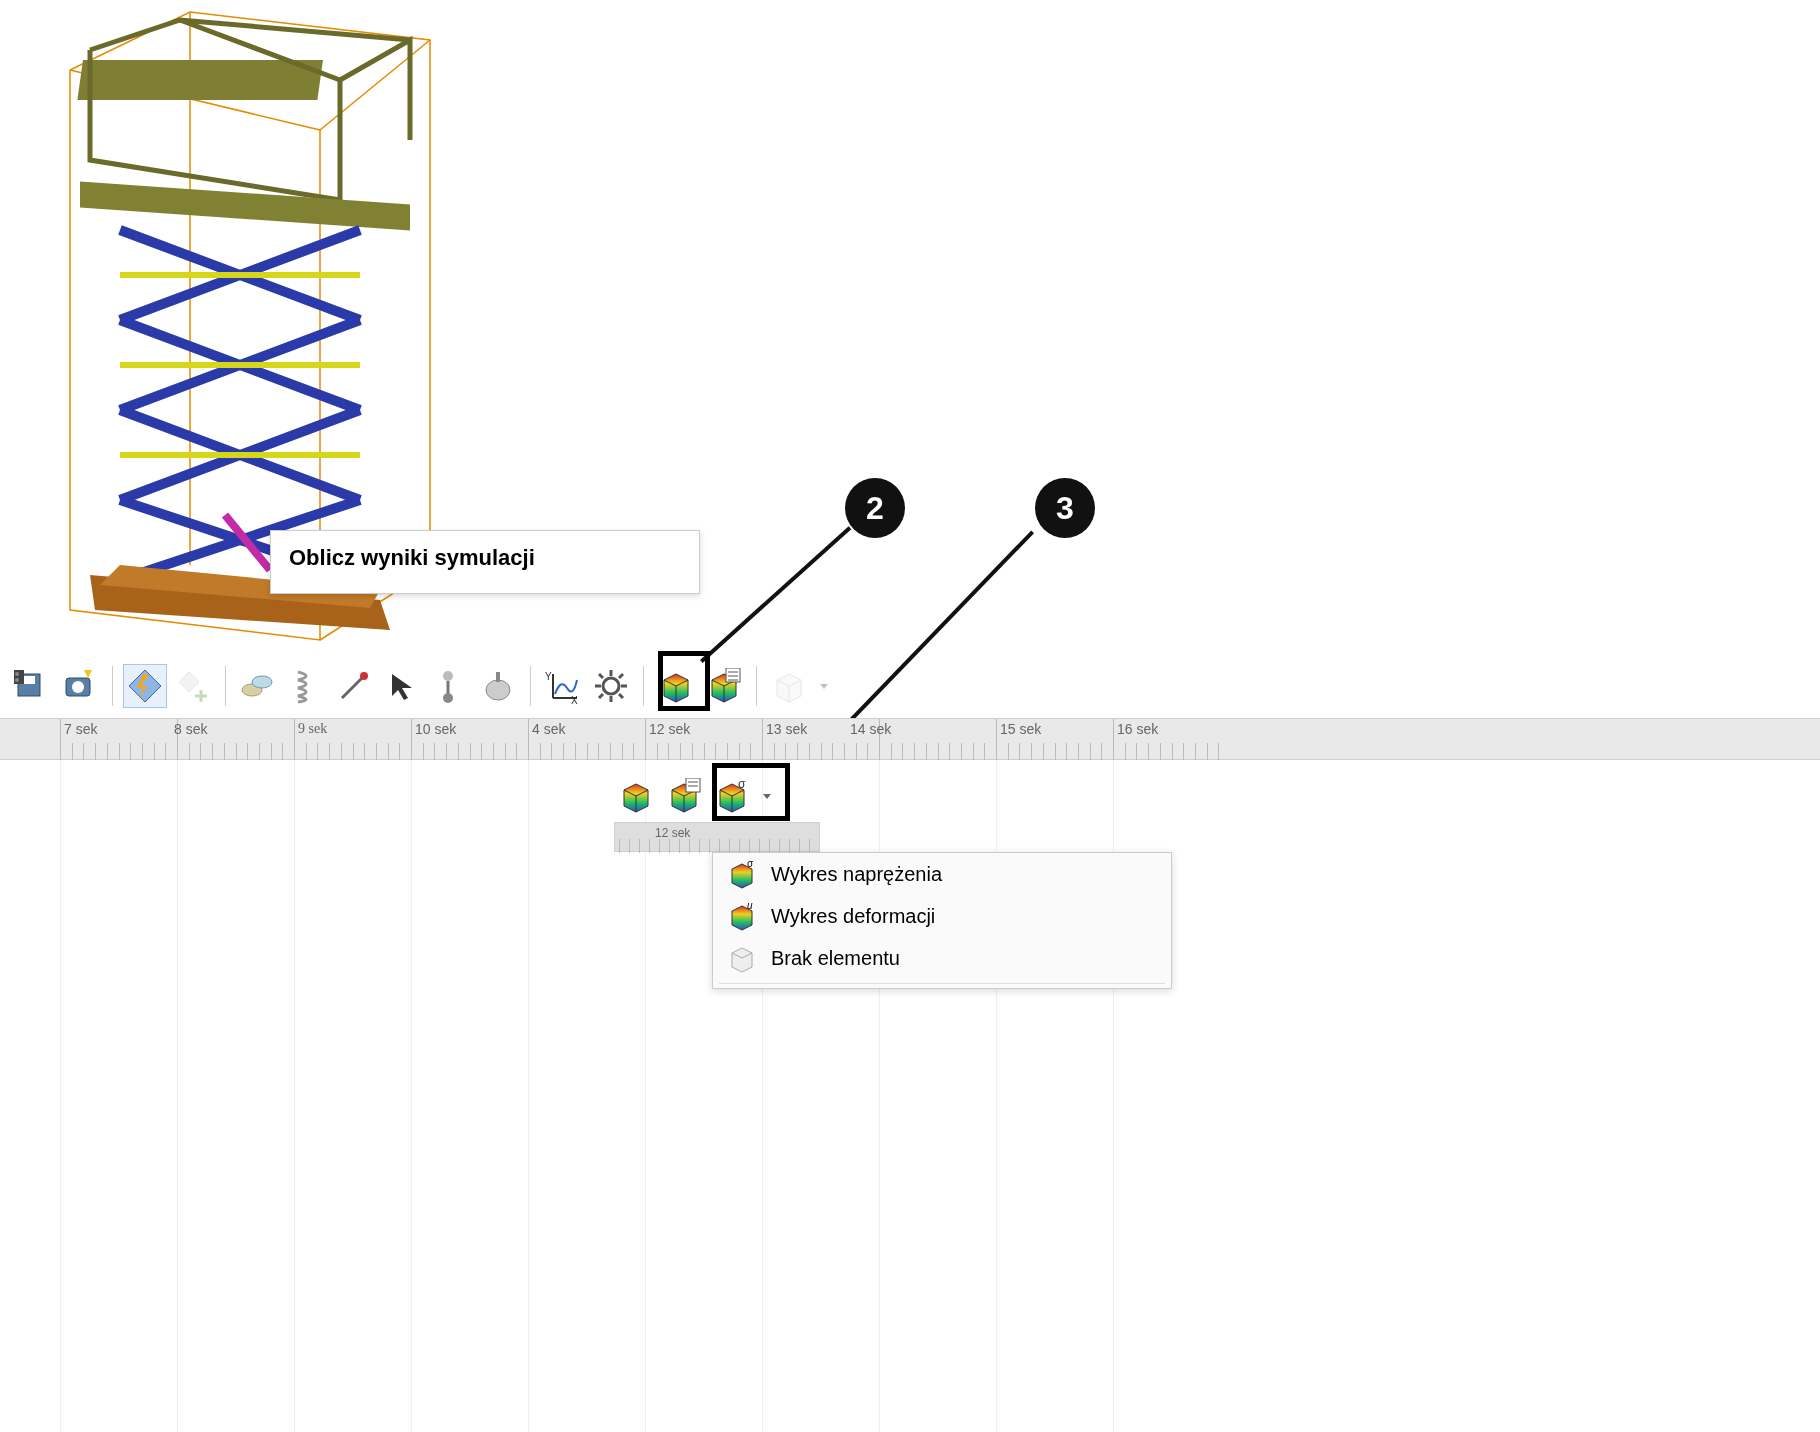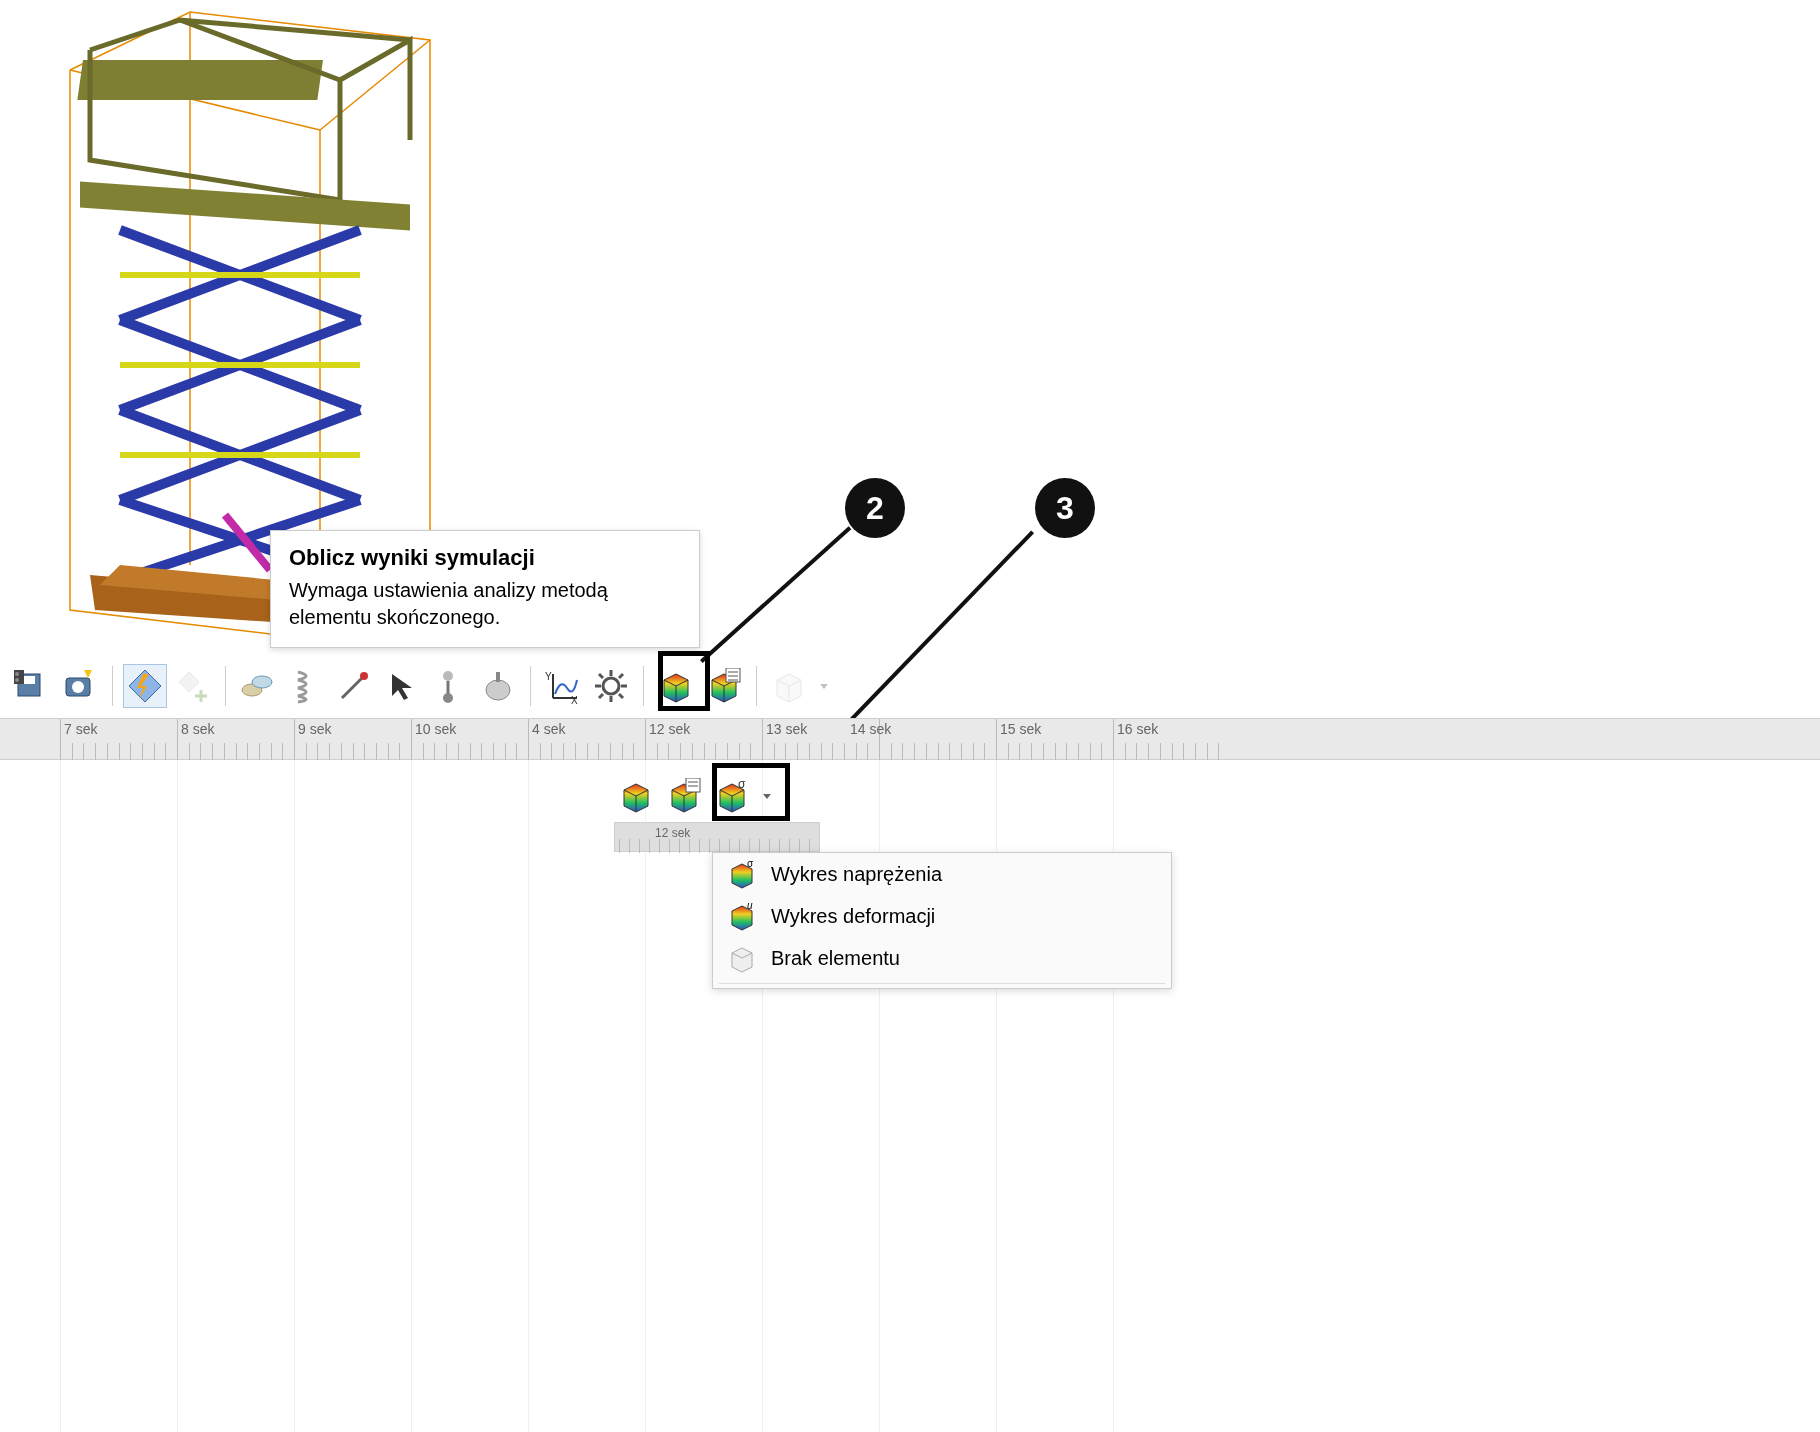--- a/index.html
+++ b/index.html
@@ -257,21 +257,20 @@
       <line x1="165" y1="505" x2="210" y2="560" stroke="#c22aa8" stroke-width="8"></line>
     </g>
 
     <path d="M30 565 L320 590 L330 620 L35 600 Z" fill="#a8621a"></path>
     <path d="M40 575 L60 555 L320 580 L310 598 Z" fill="#c17a2a"></path>
   </svg>
 </div>
 
 <div class="tooltip">
   <div class="title">Oblicz wyniki symulacji</div>
-  <div class="body">Wymaga ustawienia analizy metodą elementu skończonego.</div>
 </div>
 
 <div class="callout" style="left:845px; top:478px;">
   <span>2</span>
 </div>
 <div class="callout-line" style="left:700px; top:660px; width:200px; transform: rotate(-42deg);"></div>
 
 <div class="callout" style="left:1035px; top:478px;">
   <span>3</span>
 </div>
@@ -436,32 +435,32 @@
     <div class="tick-minor" style="left: 71.7px;"></div>
     <div class="tick-minor" style="left: 83.4px;"></div>
     <div class="tick-minor" style="left: 95.1px;"></div>
     <div class="tick-minor" style="left: 106.8px;"></div>
     <div class="tick-minor" style="left: 118.5px;"></div>
     <div class="tick-minor" style="left: 130.2px;"></div>
     <div class="tick-minor" style="left: 141.9px;"></div>
     <div class="tick-minor" style="left: 153.6px;"></div>
     <div class="tick-minor" style="left: 165.3px;"></div>
     <div class="tick-major" style="left: 177px;"></div>
-    <div class="label" style="left: 181px;">8 sek</div>
+    <div class="label" style="left: 174px;">8 sek</div>
     <div class="tick-minor" style="left: 188.7px;"></div>
     <div class="tick-minor" style="left: 200.4px;"></div>
     <div class="tick-minor" style="left: 212.1px;"></div>
     <div class="tick-minor" style="left: 223.8px;"></div>
     <div class="tick-minor" style="left: 235.5px;"></div>
     <div class="tick-minor" style="left: 247.2px;"></div>
     <div class="tick-minor" style="left: 258.9px;"></div>
     <div class="tick-minor" style="left: 270.6px;"></div>
     <div class="tick-minor" style="left: 282.3px;"></div>
     <div class="tick-major" style="left: 294px;"></div>
-    <div class="label" style="left: 298px;">9 sek</div>
+    <div class="label" style="left: 298px; font-family: Liberation Serif, serif;">9 sek</div>
     <div class="tick-minor" style="left: 305.7px;"></div>
     <div class="tick-minor" style="left: 317.4px;"></div>
     <div class="tick-minor" style="left: 329.1px;"></div>
     <div class="tick-minor" style="left: 340.8px;"></div>
     <div class="tick-minor" style="left: 352.5px;"></div>
     <div class="tick-minor" style="left: 364.2px;"></div>
     <div class="tick-minor" style="left: 375.9px;"></div>
     <div class="tick-minor" style="left: 387.6px;"></div>
     <div class="tick-minor" style="left: 399.3px;"></div>
     <div class="tick-major" style="left: 411px;"></div>

